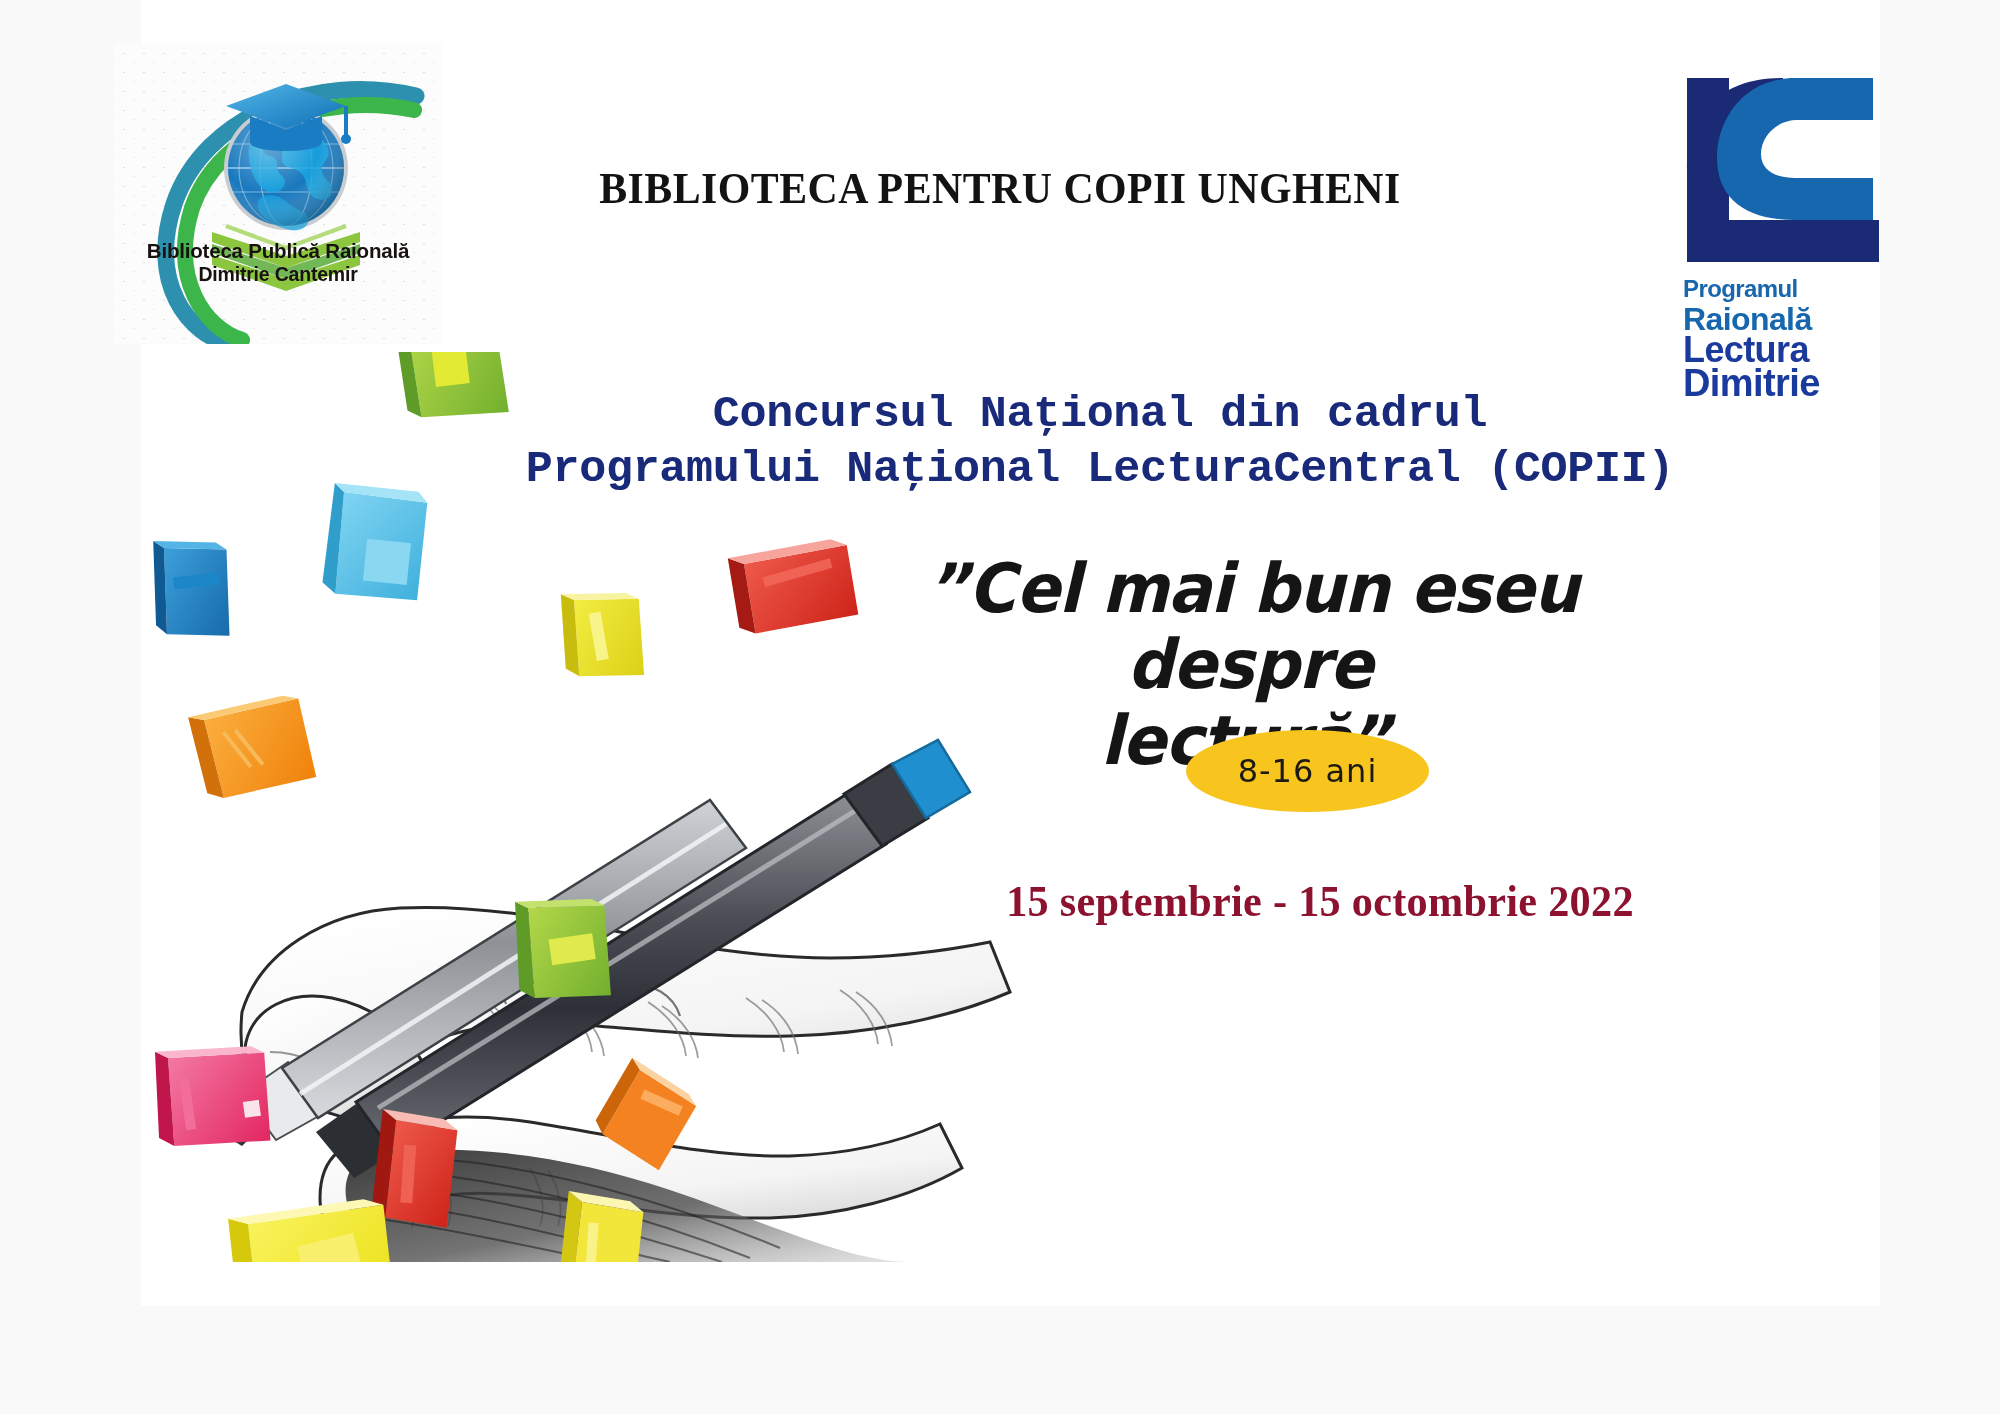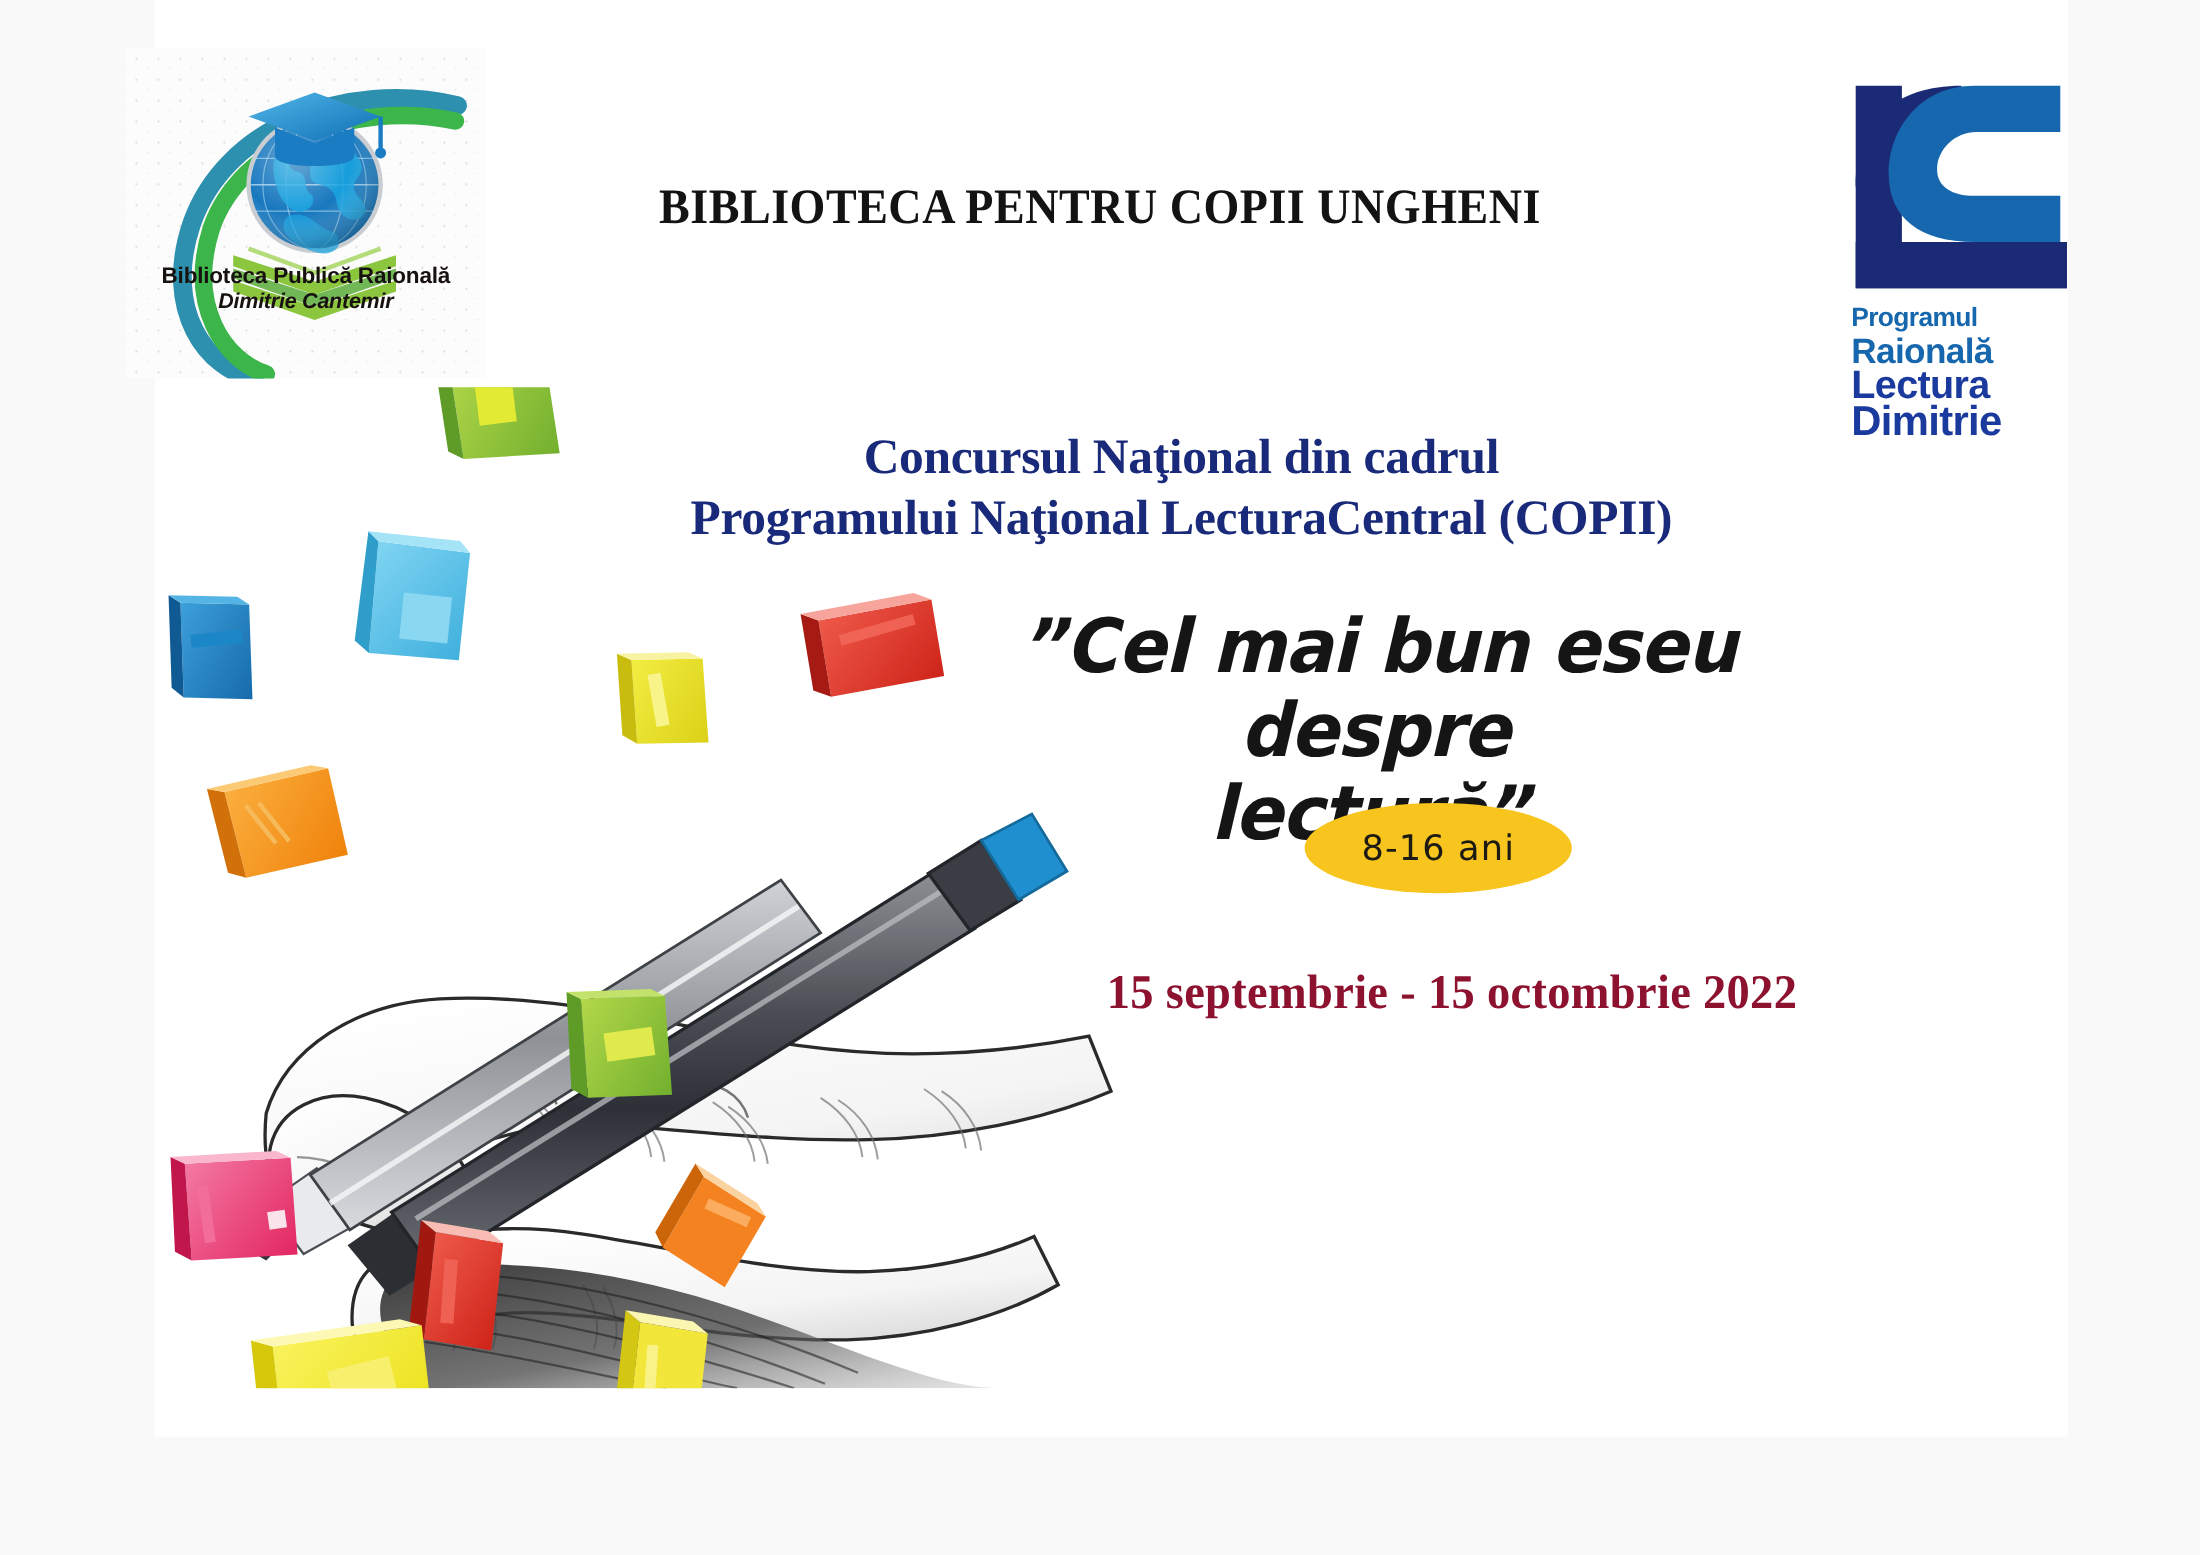--- a/index.html
+++ b/index.html
@@ -57,21 +57,21 @@
     left: 0;
     width: 328px;
     text-align: center;
     color: #17120f;
     font-family: "Liberation Sans", sans-serif;
     font-weight: bold;
     letter-spacing: -0.2px;
     white-space: nowrap;
   }
   #lib-name-1 { top: 195px; font-size: 20.5px; }
-  #lib-name-2 { top: 219px; font-size: 19.5px; font-style: italic; }
+  #lib-name-2 { top: 219px; font-size: 19.5px; }
 
   
   #header-title {
     position: absolute;
     left: 0;
     top: 162px;
     width: 2000px;
     text-align: center;
     font-family: "Liberation Serif", serif;
     font-weight: bold;
@@ -101,26 +101,26 @@
     line-height: 1;
   }
   #pnlc-t1 { top: 207px; font-size: 24px; color: #1667ad; }
   #pnlc-t2 { top: 233px; font-size: 32px; color: #1667ad; }
   #pnlc-t3 { top: 262px; font-size: 36px; color: #1b3a9e; }
   #pnlc-t4 { top: 294px; font-size: 38px; color: #1b3a9e; }
 
   
   #subtitle {
     position: absolute;
-    left: 424px;
+    left: 450px;
     top: 388px;
     width: 1300px;
     text-align: center;
     color: #1a2a7a;
-    font-family: Liberation Serif, serif;
+    font-family: Liberation Mono, monospace;
     font-weight: bold;
     font-size: 45px;
     line-height: 1.22;
     letter-spacing: -0.3px;
   }
   #subtitle .l2 { display: block; }
 
   
   #hand-title {
     position: absolute;

